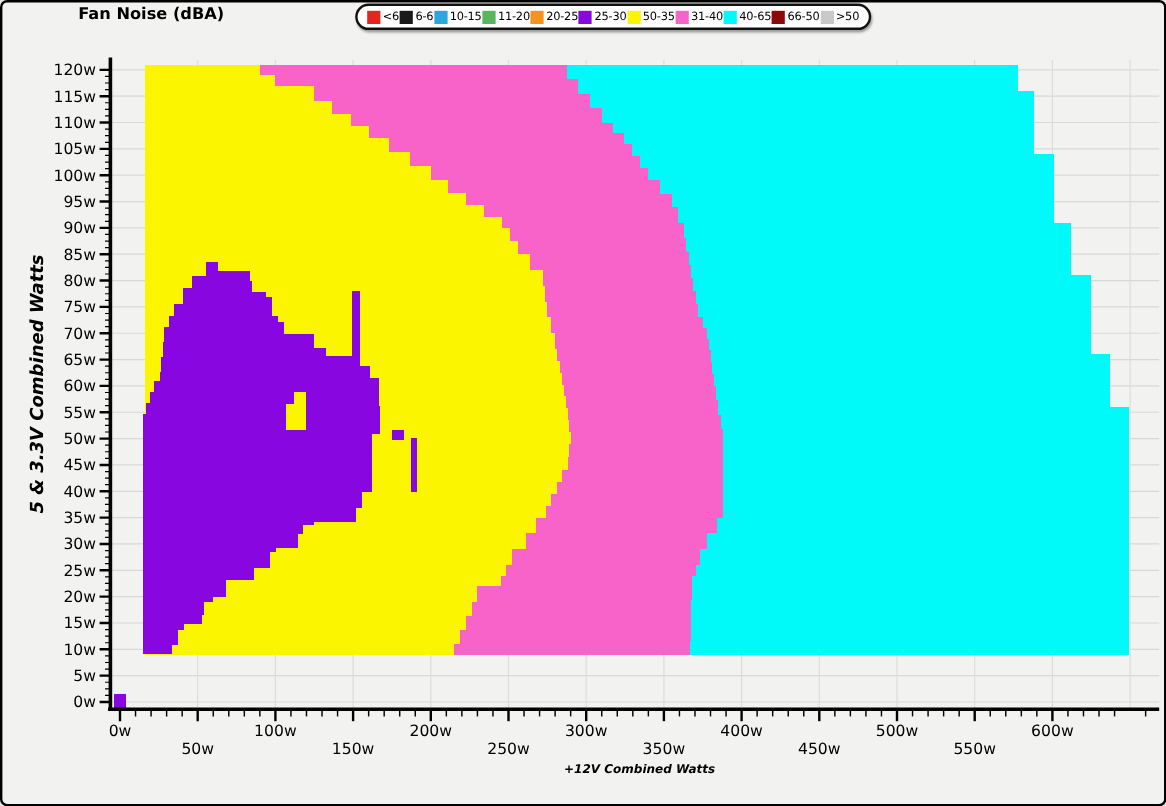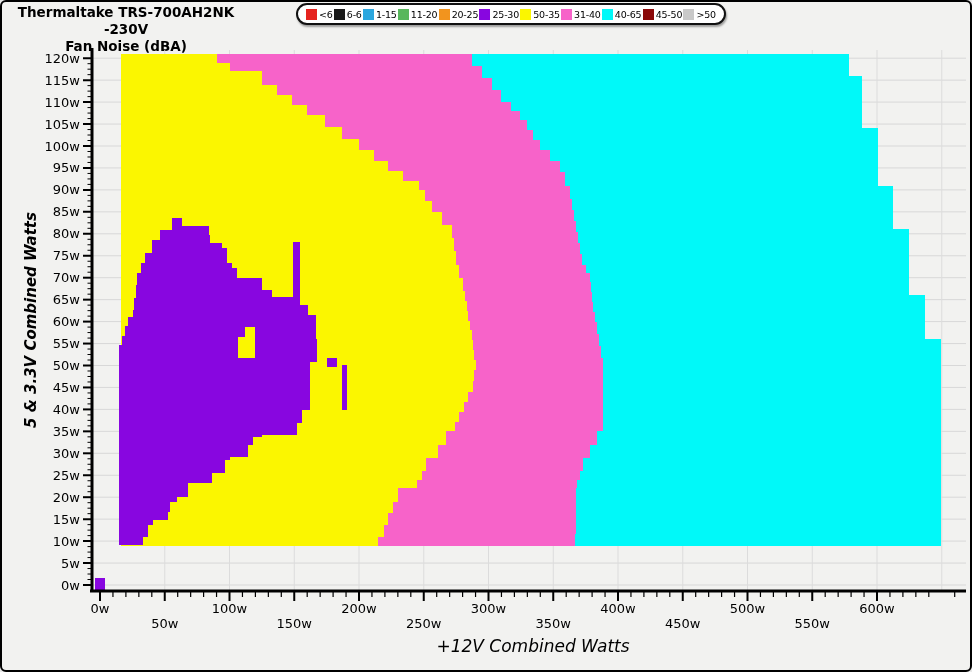--- a/index.html
+++ b/index.html
@@ -14,48 +14,47 @@
     position:absolute;left:294px;top:1px;height:22px;width:430px;box-sizing:border-box;
     background:#fff;border:2px solid #111;border-radius:12px;
     display:flex;align-items:center;justify-content:space-between;
     padding:0 8px;box-shadow:1px 2px 2px rgba(0,0,0,0.35);
   }
   .legend-item{display:flex;align-items:center;white-space:nowrap;}
   .legend-swatch{width:11px;height:11px;display:inline-block;margin-right:2px;flex:none;}
   .legend-label{font-size:9.5px;letter-spacing:-0.2px;}
   svg.plot{position:absolute;left:-2px;top:-2px;width:972px;height:672px;}
   .x-title{position:absolute;left:361px;top:634px;width:340px;text-align:center;
-    font-size:17px;font-weight:normal;font-style:italic;}
+    font-size:10px;font-weight:bold;font-style:italic;}
   .y-title{position:absolute;left:29px;top:318px;white-space:nowrap;
     transform:translate(-50%,-50%) rotate(-90deg);
     font-size:15px;font-weight:bold;font-style:italic;}
   text{font-family:"DejaVu Sans","Liberation Sans",sans-serif;fill:#000;}
 </style>
 </head>
 <body>
 
 <div class="frame">
 
   <div class="chart-title">
-    <div>Thermaltake TRS-700AH2NK -230V</div>
     <div>Fan Noise (dBA)</div>
   </div>
 
   <div class="legend" id="legend">
       <span class="legend-item">
         <span class="legend-swatch" style="background: rgb(229, 35, 31);"></span>
         <span class="legend-label">&lt;6</span>
       </span>
       <span class="legend-item">
         <span class="legend-swatch" style="background: rgb(26, 26, 26);"></span>
         <span class="legend-label">6-6</span>
       </span>
       <span class="legend-item">
         <span class="legend-swatch" style="background: rgb(43, 167, 223);"></span>
-        <span class="legend-label">1-15</span>
+        <span class="legend-label">10-15</span>
       </span>
       <span class="legend-item">
         <span class="legend-swatch" style="background: rgb(88, 183, 92);"></span>
         <span class="legend-label">11-20</span>
       </span>
       <span class="legend-item">
         <span class="legend-swatch" style="background: rgb(242, 148, 30);"></span>
         <span class="legend-label">20-25</span>
       </span>
       <span class="legend-item">
@@ -69,21 +68,21 @@
       <span class="legend-item">
         <span class="legend-swatch" style="background: rgb(247, 99, 201);"></span>
         <span class="legend-label">31-40</span>
       </span>
       <span class="legend-item">
         <span class="legend-swatch" style="background: rgb(0, 249, 249);"></span>
         <span class="legend-label">40-65</span>
       </span>
       <span class="legend-item">
         <span class="legend-swatch" style="background: rgb(139, 9, 9);"></span>
-        <span class="legend-label">45-50</span>
+        <span class="legend-label">66-50</span>
       </span>
       <span class="legend-item">
         <span class="legend-swatch" style="background: rgb(201, 201, 201);"></span>
         <span class="legend-label">&gt;50</span>
       </span>
     </div>
 
   <svg class="plot" id="plot-svg" viewBox="0 0 972 672" xmlns="http://www.w3.org/2000/svg">
     <g id="g-grid">
         <line x1="92" x2="966" y1="585" y2="585" stroke="#D8D8D8" stroke-width="1"></line>

